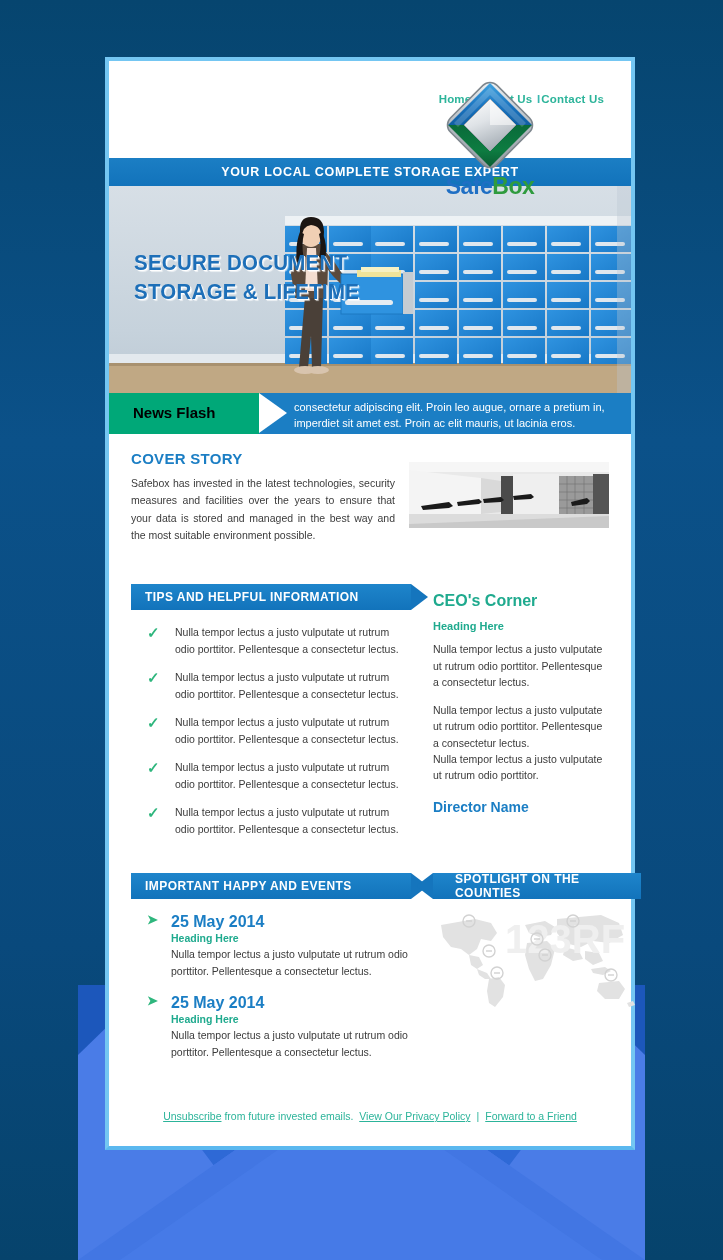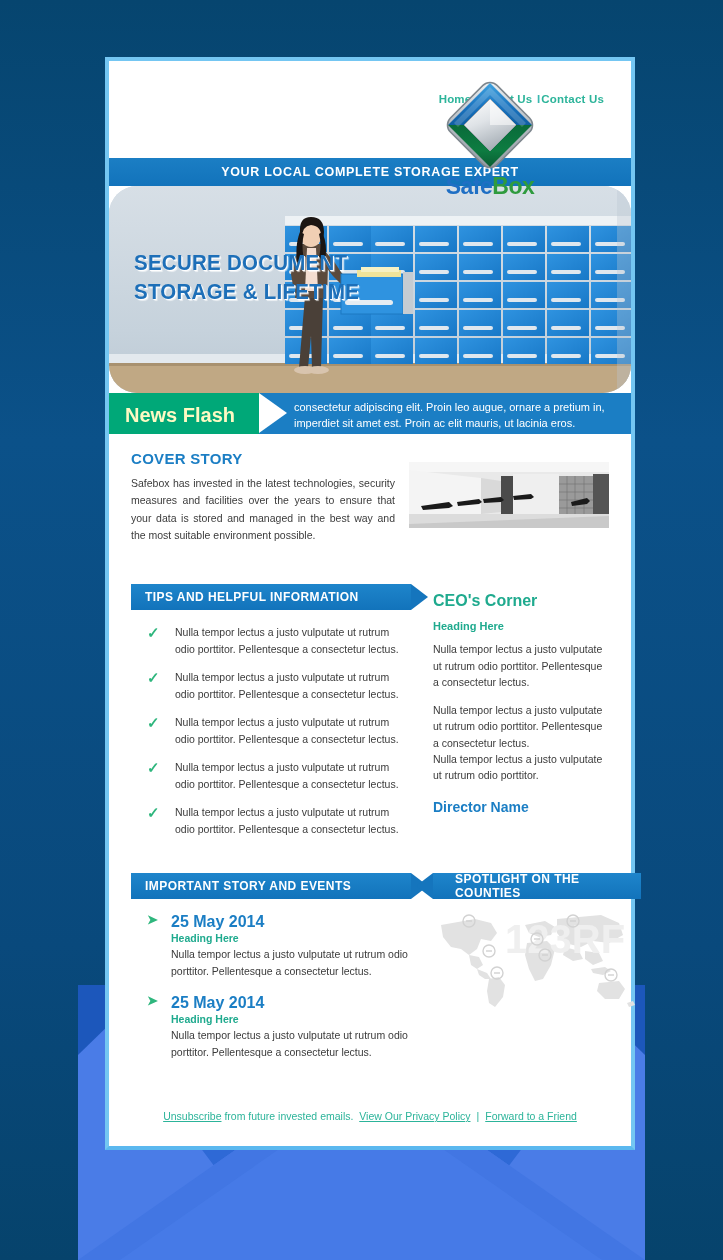--- a/index.html
+++ b/index.html
@@ -74,21 +74,21 @@
     text-align: center;
     font-size: 12.5px;
     font-weight: bold;
     letter-spacing: .7px;
     padding: 8px 0 8px;
     height: 28px;
     line-height: 12px;
   }
 
   
-  .hero { position: relative; height: 207px; overflow: hidden; background:#cdd9e2;border-radius:28px; }
+  .hero { position: relative; height: 207px; overflow: hidden; background:#cdd9e2; }
   .hero svg { position:absolute; left:0; top:0; }
   .hero-text {
     position: absolute;
     left: 25px; top: 62px;
     font-size: 22px;
     font-weight: bold;
     line-height: 1.32;
     color: #1d6fb8;
     letter-spacing: .3px;
     text-shadow: 1px 1px 0 #ffffff, 2px 2px 1px rgba(255,255,255,.65);
@@ -114,22 +114,22 @@
   }
   .nf-arrow-outline {
     position: absolute; left: 150px; top: 0;
     width: 0; height: 0;
     border-top: 20.5px solid transparent;
     border-bottom: 20.5px solid transparent;
     border-left: 28px solid #ffffff;
     z-index: 1;
   }
   .nf-label {
-    position: absolute; left: 16px; top: 11px;
-    color: #fef9c3; font-size: 20px; font-weight: bold;
+    position: absolute; left: 24px; top: 11px;
+    color: #000000; font-size: 15px; font-weight: bold;
     z-index: 3;
   }
   .nf-text {
     position: absolute; left: 185px; top: 7px; right: 23px;
     color: #ffffff; font-size: 11px; line-height: 1.42;
     z-index: 3;
   }
 
   
   .content { padding: 16px 22px 0 22px; }
@@ -642,21 +642,21 @@
           <p class="tight">Nulla tempor lectus a justo vulputate ut rutrum odio porttitor. Pellentesque a consectetur lectus.</p>
           <p>Nulla tempor lectus a justo vulputate ut rutrum odio porttitor.</p>
           <div class="director">Director Name</div>
         </div>
       </div>
     </div>
 
     <div class="two-col" style="margin-top:14px;">
       <div class="col-left">
         <div class="banner right-arrow">
-          <span>IMPORTANT STORY AND EVENTS</span>
+          <span>IMPORTANT HAPPY AND EVENTS</span>
         </div>
         <div class="dates">
           <div class="date-item">
             <span class="chev">➤</span>
             <div class="d">25 May 2014</div>
             <div class="h">Heading Here</div>
             <div class="b">Nulla tempor lectus a justo vulputate ut rutrum odio porttitor. Pellentesque a consectetur lectus.</div>
           </div>
           <div class="date-item">
             <span class="chev">➤</span>

